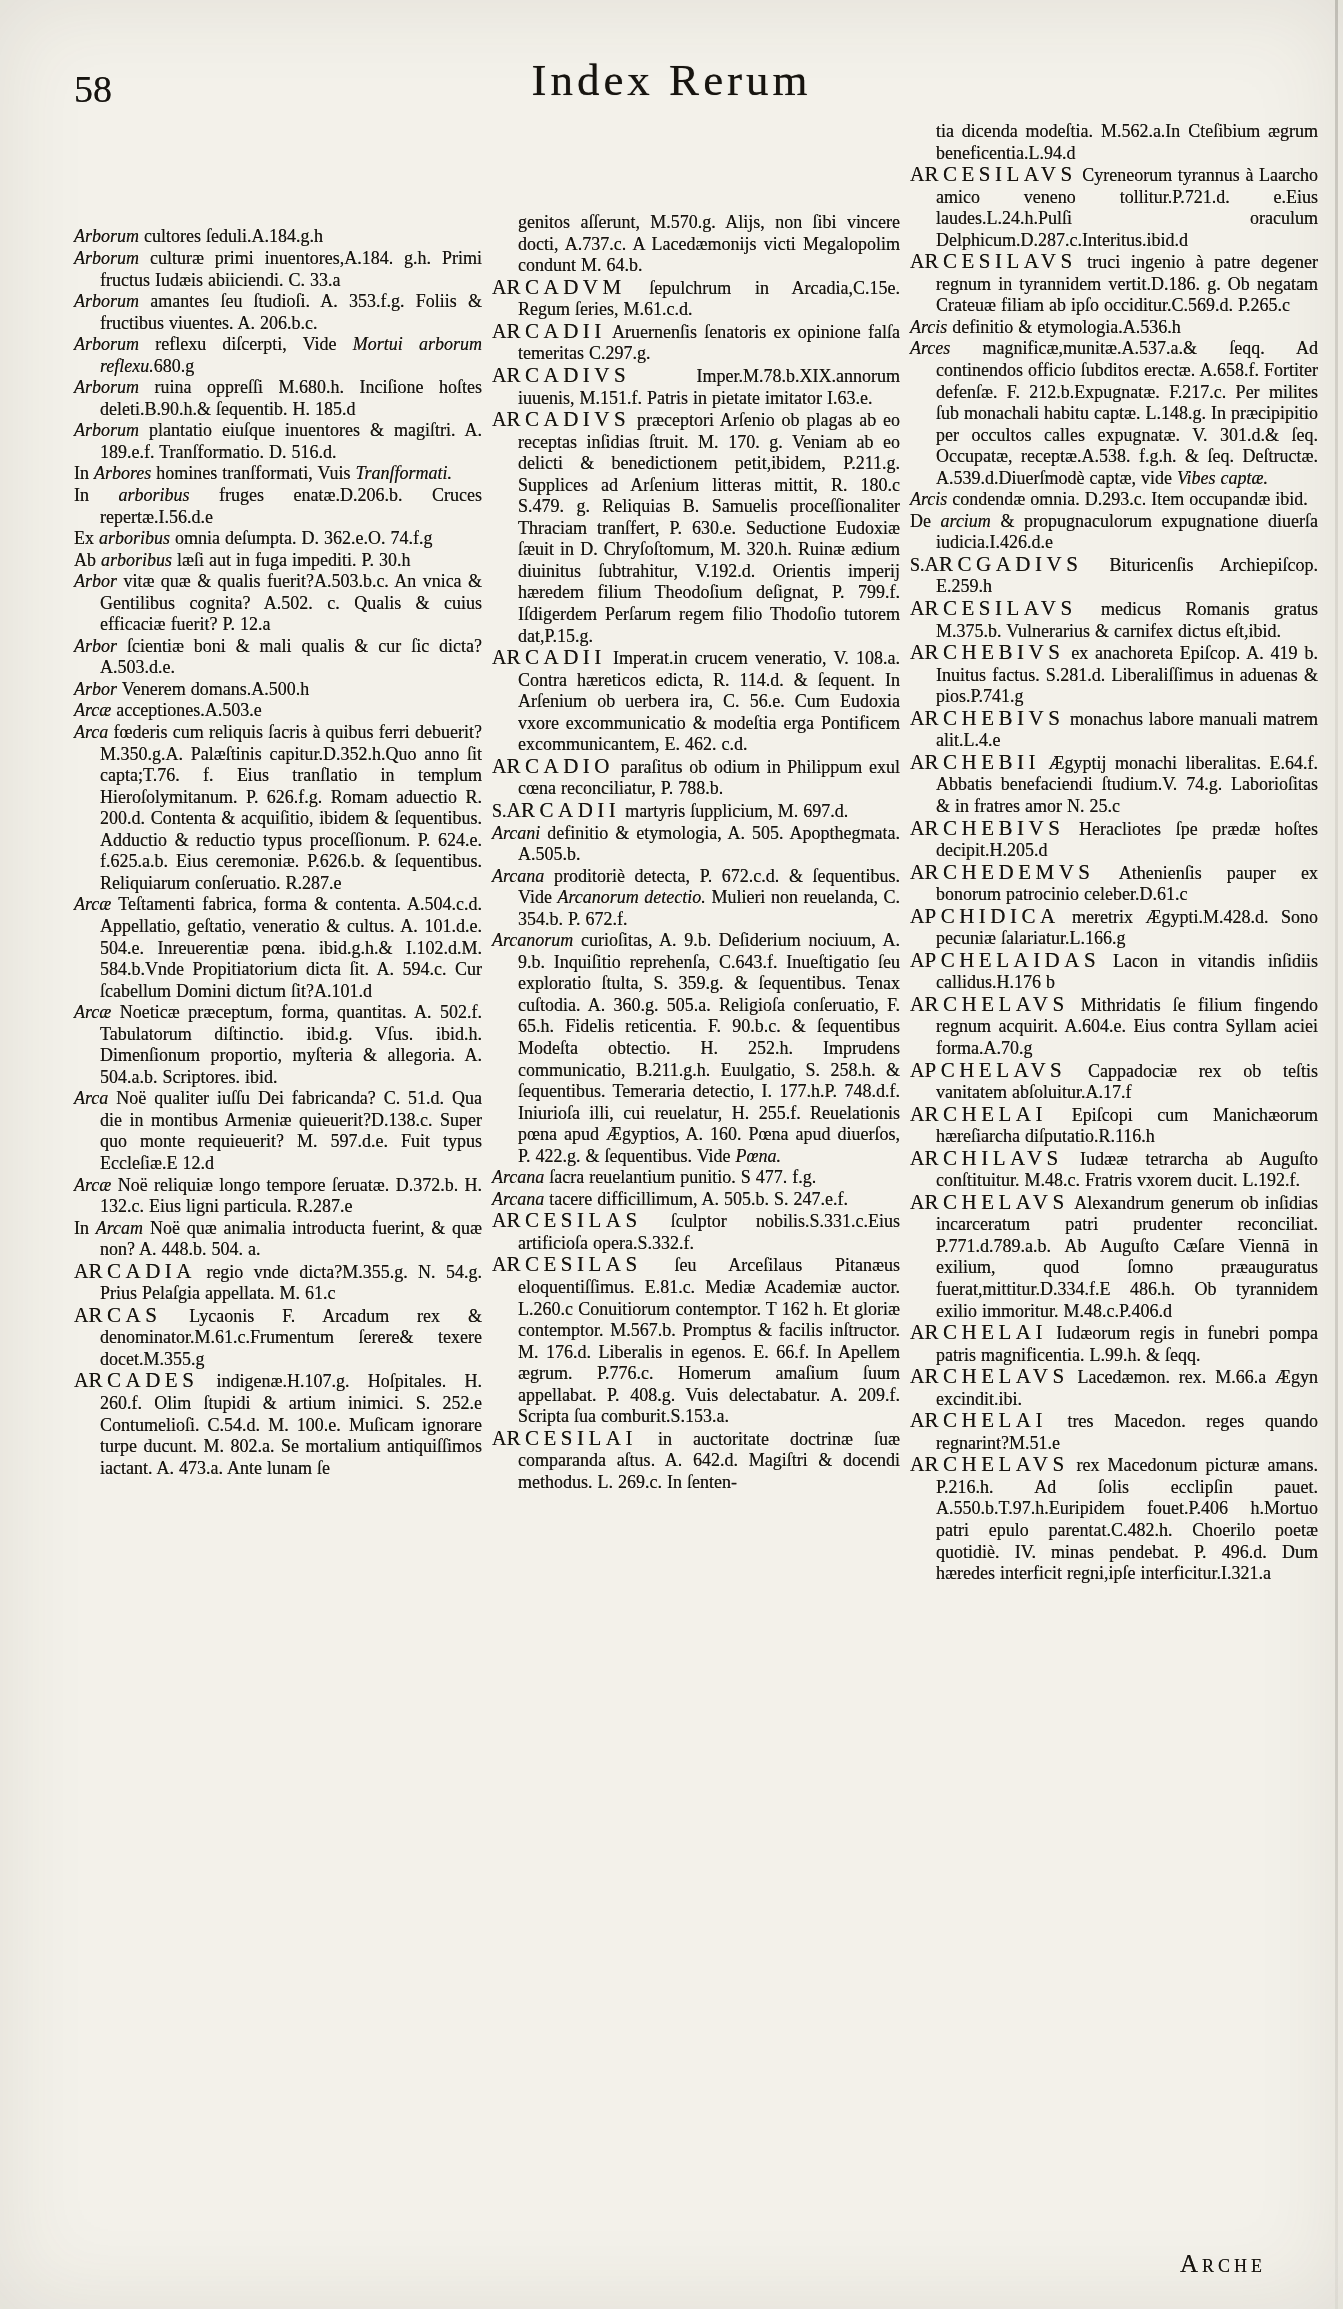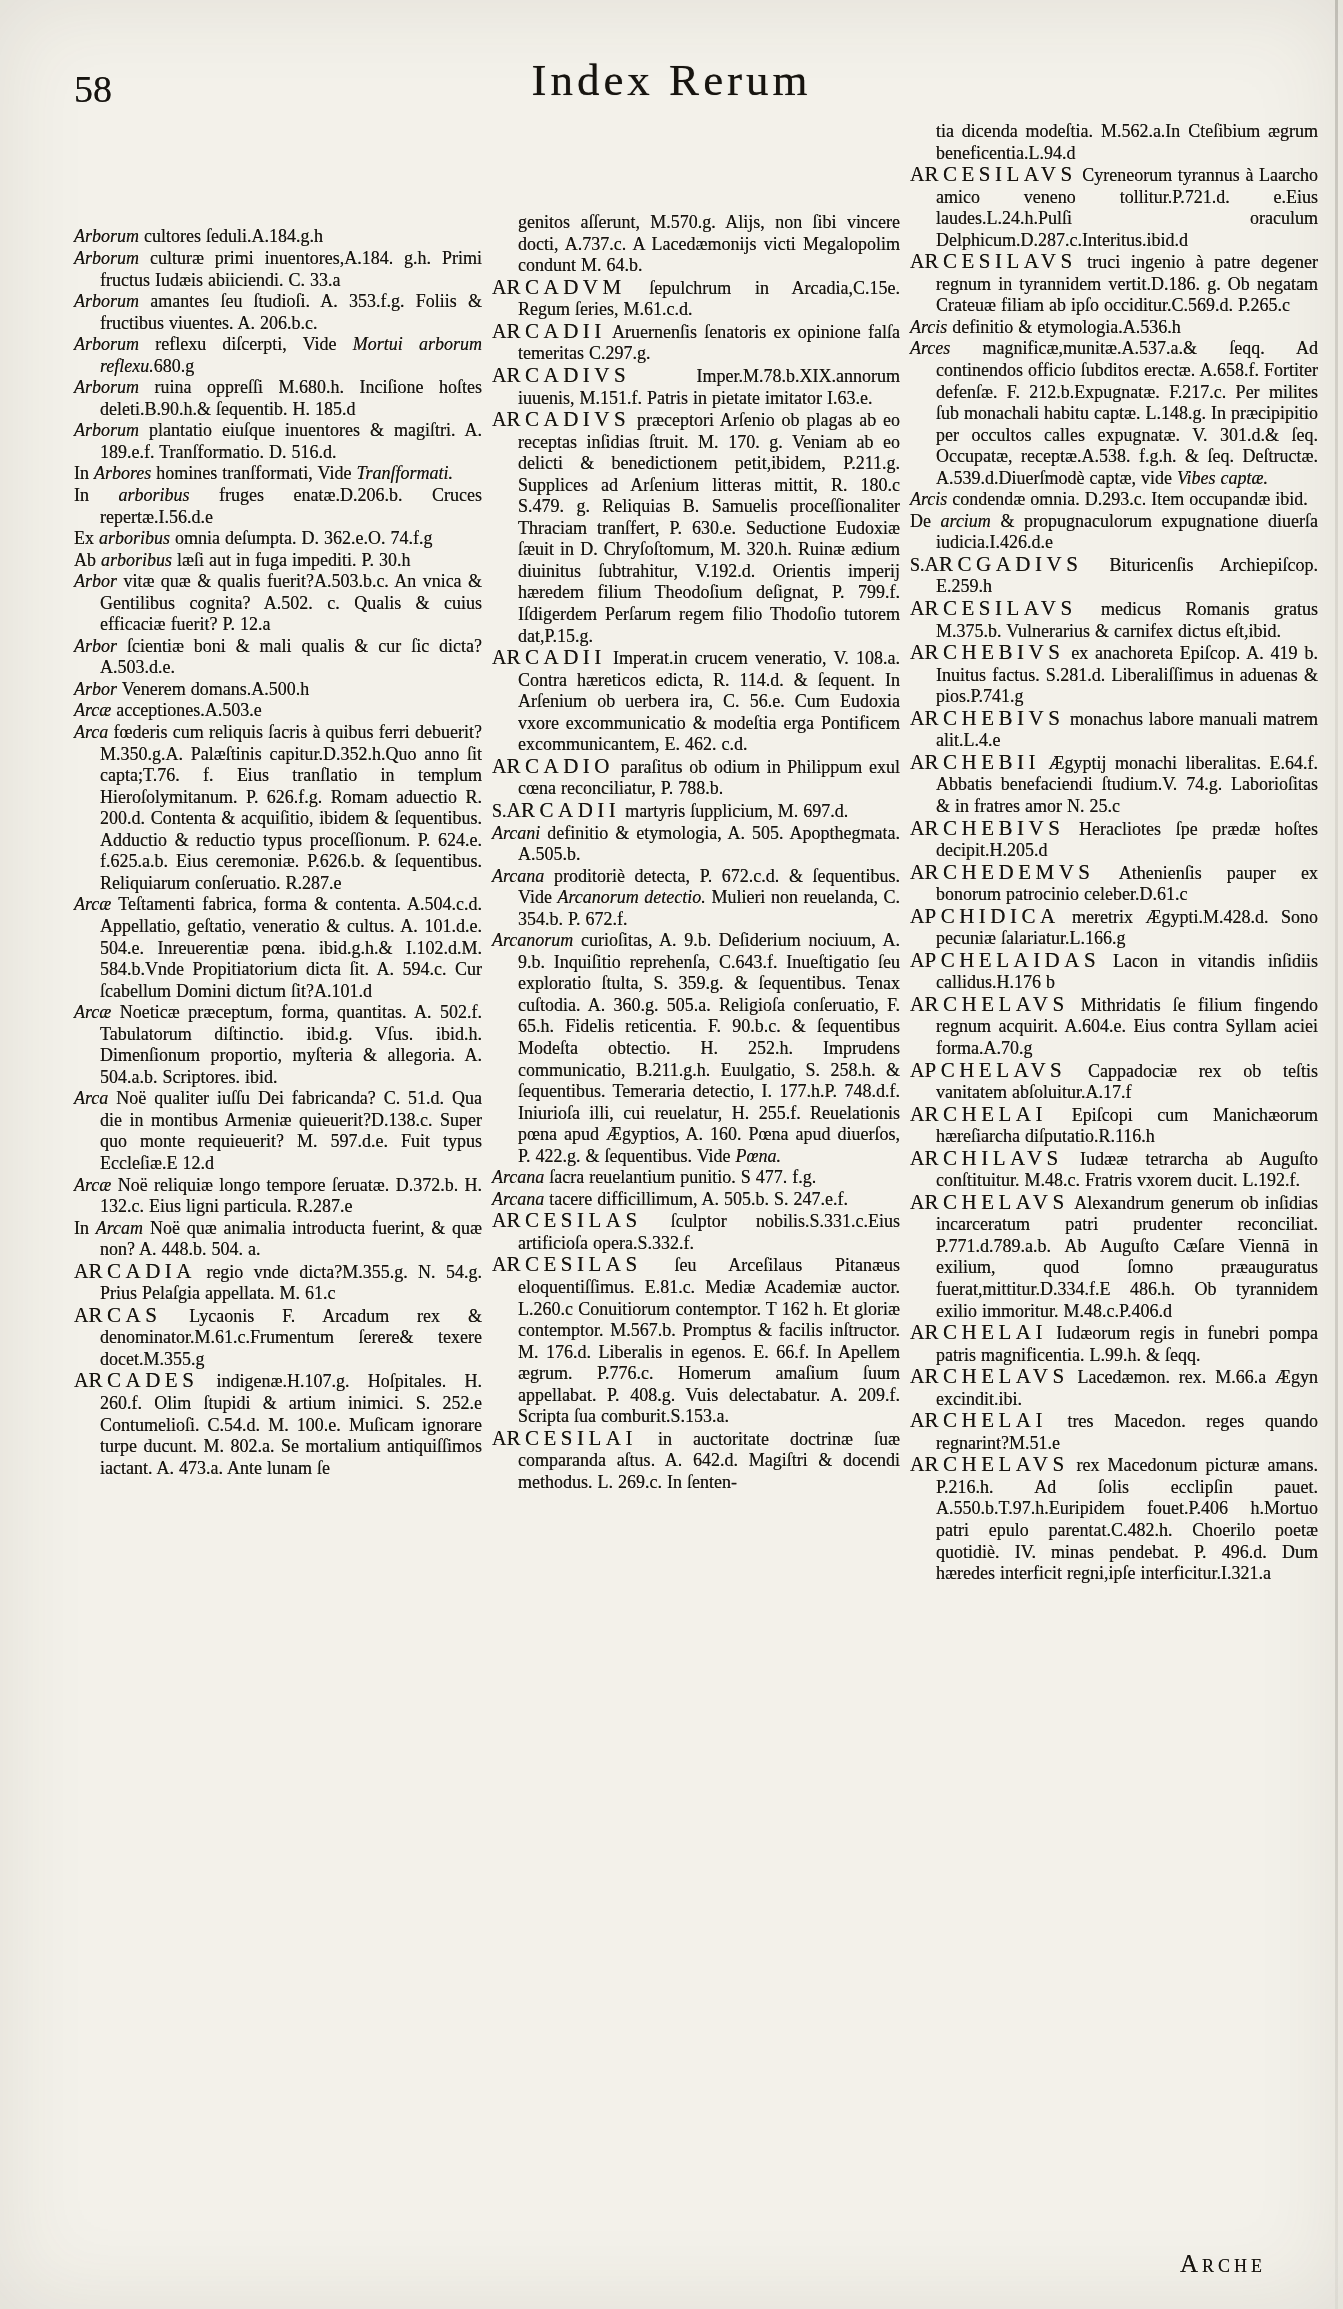--- a/index.html
+++ b/index.html
@@ -66,21 +66,21 @@
   <div class="title">Index Rerum</div>
 
   <div class="columns">
     <div class="col">
         <p class="entry"><span class="hi">Arborum</span><span> cultores ſeduli.A.184.g.h</span></p>
         <p class="entry"><span class="hi">Arborum</span><span> culturæ primi inuentores,A.184. g.h. Primi fructus Iudæis abiiciendi. C. 33.a</span></p>
         <p class="entry"><span class="hi">Arborum</span><span> amantes ſeu ſtudioſi. A. 353.f.g. Foliis &amp; fructibus viuentes. A. 206.b.c.</span></p>
         <p class="entry"><span class="hi">Arborum</span><span> reflexu diſcerpti, Vide </span><span class="it">Mortui arborum reflexu.</span><span>680.g</span></p>
         <p class="entry"><span class="hi">Arborum</span><span> ruina oppreſſi M.680.h. Inciſione hoſtes deleti.B.90.h.&amp; ſequentib. H. 185.d</span></p>
         <p class="entry"><span class="hi">Arborum</span><span> plantatio eiuſque inuentores &amp; magiſtri. A. 189.e.f. Tranſformatio. D. 516.d.</span></p>
-        <p class="entry"><span>In </span><span class="hi">Arbores</span><span> homines tranſformati, Vide </span><span class="it">Tranſformati.</span></p>
+        <p class="entry"><span>In </span><span class="hi">Arbores</span><span> homines tranſformati, Vuis </span><span class="it">Tranſformati.</span></p>
         <p class="entry"><span>In </span><span class="hi">arboribus</span><span> fruges enatæ.D.206.b. Cruces repertæ.I.56.d.e</span></p>
         <p class="entry"><span>Ex </span><span class="hi">arboribus</span><span> omnia deſumpta. D. 362.e.O. 74.f.g</span></p>
         <p class="entry"><span>Ab </span><span class="hi">arboribus</span><span> læſi aut in fuga impediti. P. 30.h</span></p>
         <p class="entry"><span class="hi">Arbor</span><span> vitæ quæ &amp; qualis fuerit?A.503.b.c. An vnica &amp; Gentilibus cognita? A.502. c. Qualis &amp; cuius efficaciæ fuerit? P. 12.a</span></p>
         <p class="entry"><span class="hi">Arbor</span><span> ſcientiæ boni &amp; mali qualis &amp; cur ſic dicta?A.503.d.e.</span></p>
         <p class="entry"><span class="hi">Arbor</span><span> Venerem domans.A.500.h</span></p>
         <p class="entry"><span class="hi">Arcæ</span><span> acceptiones.A.503.e</span></p>
         <p class="entry"><span class="hi">Arca</span><span> fœderis cum reliquis ſacris à quibus ferri debuerit?M.350.g.A. Palæſtinis capitur.D.352.h.Quo anno ſit capta;T.76. f. Eius tranſlatio in templum Hieroſolymitanum. P. 626.f.g. Romam aduectio R. 200.d. Contenta &amp; acquiſitio, ibidem &amp; ſequentibus. Adductio &amp; reductio typus proceſſionum. P. 624.e. f.625.a.b. Eius ceremoniæ. P.626.b. &amp; ſequentibus. Reliquiarum conſeruatio. R.287.e</span></p>
         <p class="entry"><span class="hi">Arcæ</span><span> Teſtamenti fabrica, forma &amp; contenta. A.504.c.d. Appellatio, geſtatio, veneratio &amp; cultus. A. 101.d.e. 504.e. Inreuerentiæ pœna. ibid.g.h.&amp; I.102.d.M. 584.b.Vnde Propitiatorium dicta ſit. A. 594.c. Cur ſcabellum Domini dictum ſit?A.101.d</span></p>
         <p class="entry"><span class="hi">Arcæ</span><span> Noeticæ præceptum, forma, quantitas. A. 502.f. Tabulatorum diſtinctio. ibid.g. Vſus. ibid.h. Dimenſionum proportio, myſteria &amp; allegoria. A. 504.a.b. Scriptores. ibid.</span></p>

